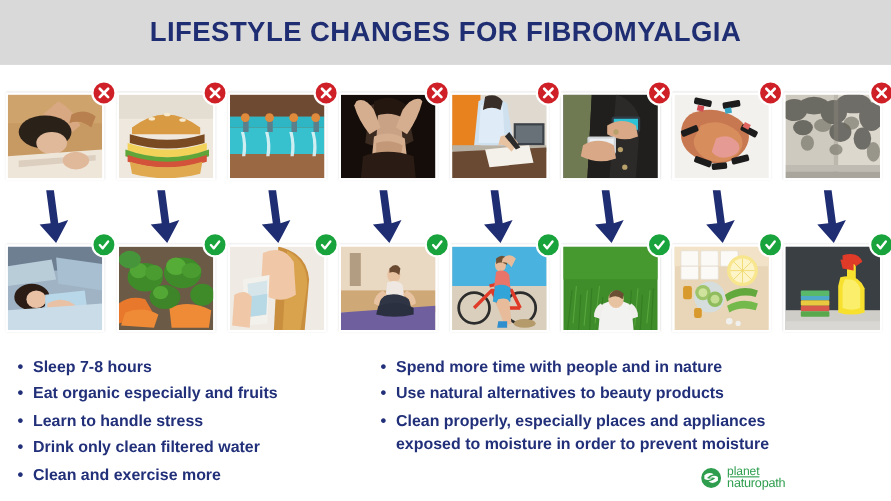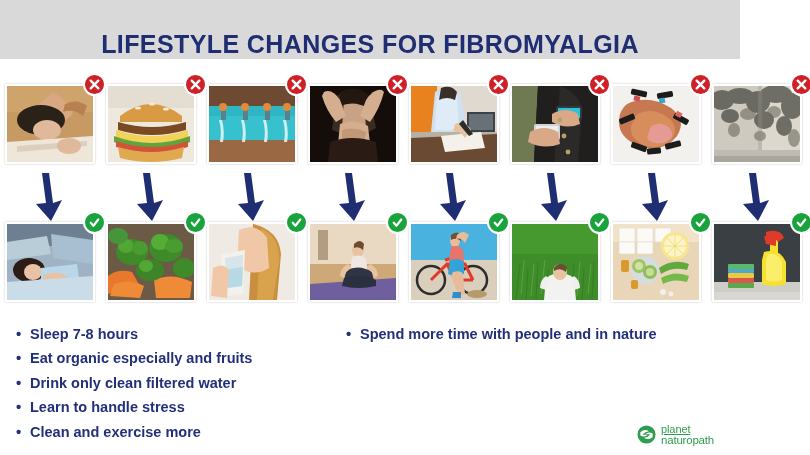--- a/index.html
+++ b/index.html
@@ -14,24 +14,24 @@
     position: relative;
     width: 810px;
     height: 455px;
     background: #ffffff;
   }
 
   
   .header {
     position: absolute;
     left: 0; top: 0;
-    width: 740px; height: 59px;
+    width: 810px; height: 59px;
     background: #d9d9d9;
     display: flex;
-    align-items: flex-end;
+    align-items: center;
     justify-content: center;
   }
   .header-title {
     font-size: 25px;
     font-weight: bold;
     letter-spacing: 0.4px;
     color: #1f2d72;
     font-family: "Liberation Sans", "DejaVu Sans", sans-serif;
     white-space: nowrap;
   }
@@ -640,28 +640,30 @@
       </div>
     </div>
 
   </div>
 
   <div class="lists">
     <div class="list left">
       <ul>
         <li>Sleep 7-8 hours</li>
         <li>Eat organic especially and fruits</li>
+        <li>Learn to handle stress</li>
         <li>Drink only clean filtered water</li>
-        <li>Learn to handle stress</li>
         <li>Clean and exercise more</li>
       </ul>
     </div>
     <div class="list right">
       <ul>
         <li>Spend more time with people and in nature</li>
+        <li>Use natural alternatives to beauty products</li>
+        <li>Clean properly, especially places and appliances exposed to moisture in order to prevent moisture</li>
       </ul>
     </div>
 
     <div class="logo">
       <svg class="logo-mark" viewBox="0 0 40 40">
         <circle cx="20" cy="20" r="19" fill="#2e9e4e"></circle>
         <path d="M7 15 q9-8 18-2 q-8 1-13 7 q5 2 11 0 q-7 7-16 2z" fill="#ffffff"></path>
         <path d="M33 25 q-9 8-18 2 q8-1 13-7 q-5-2-11 0 q7-7 16-2z" fill="#ffffff"></path>
       </svg>
       <div class="logo-text">

